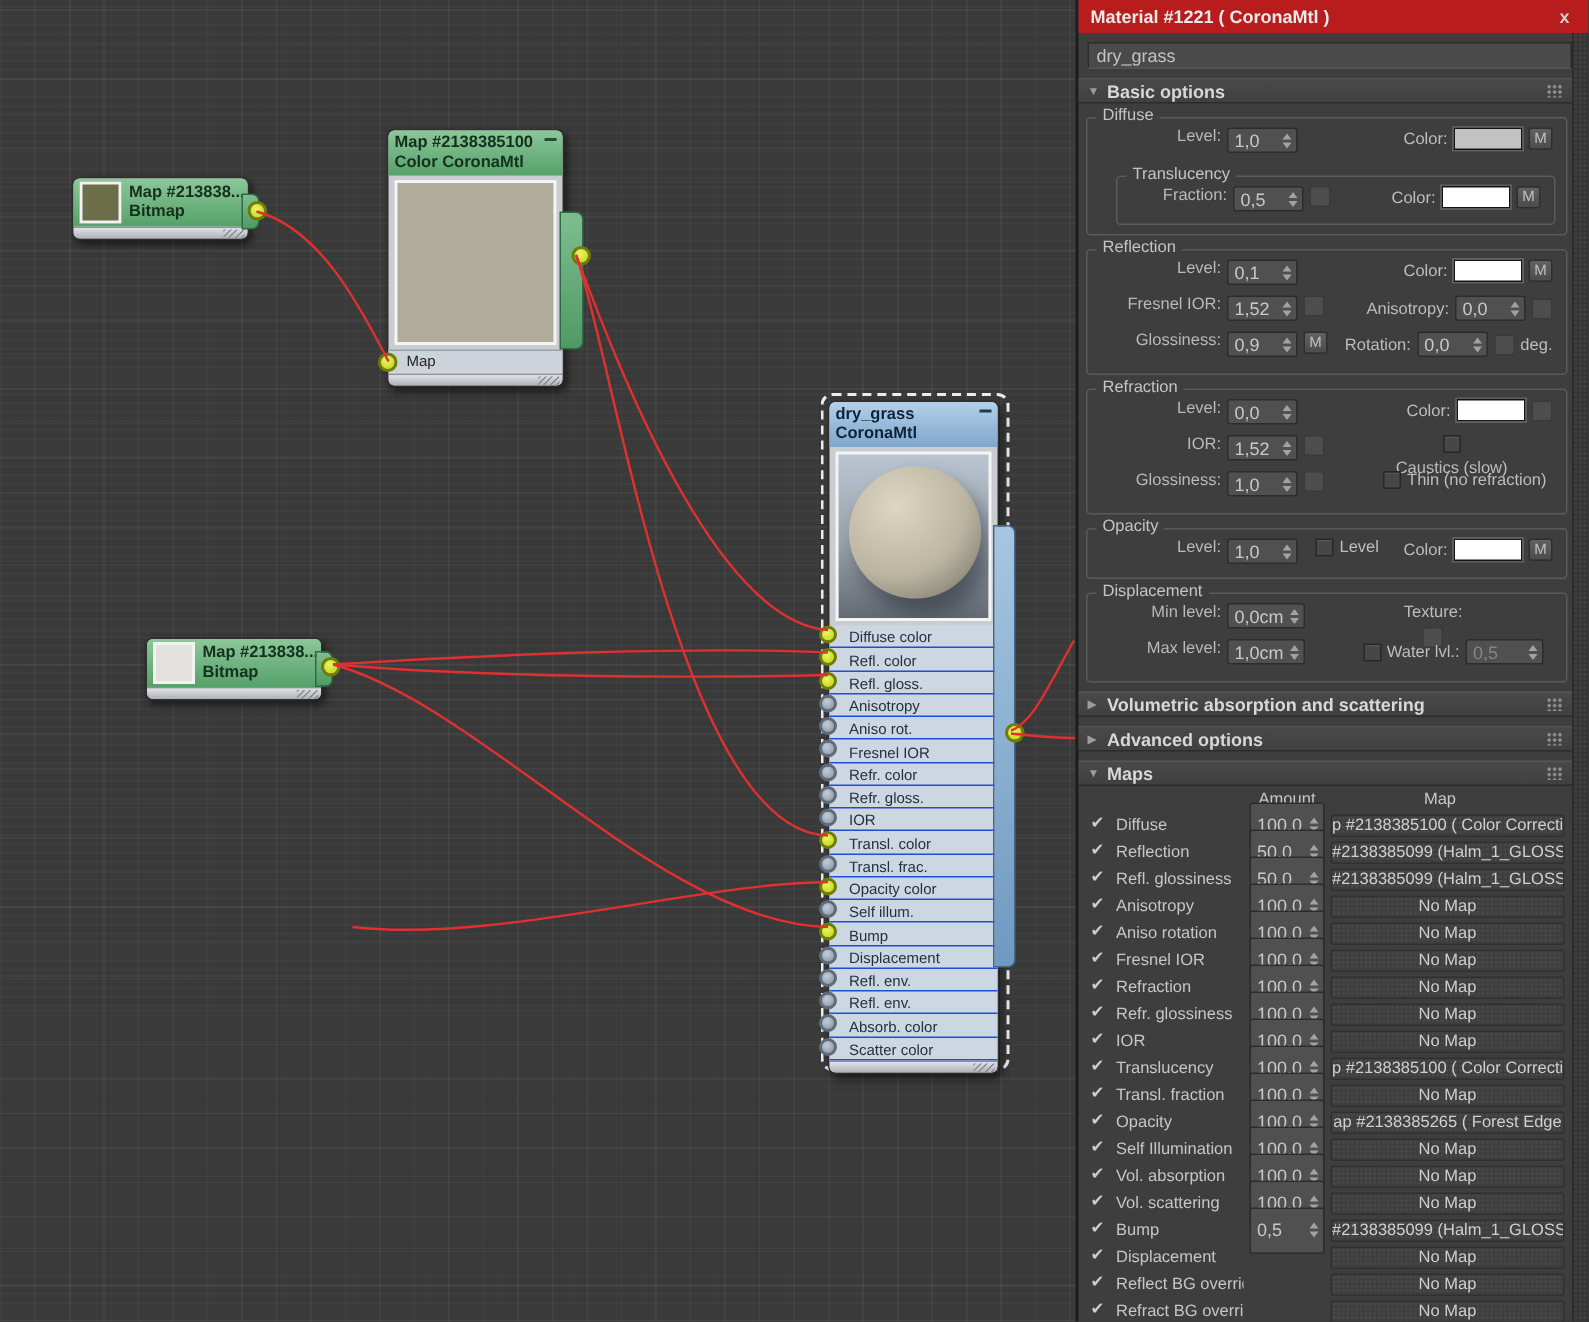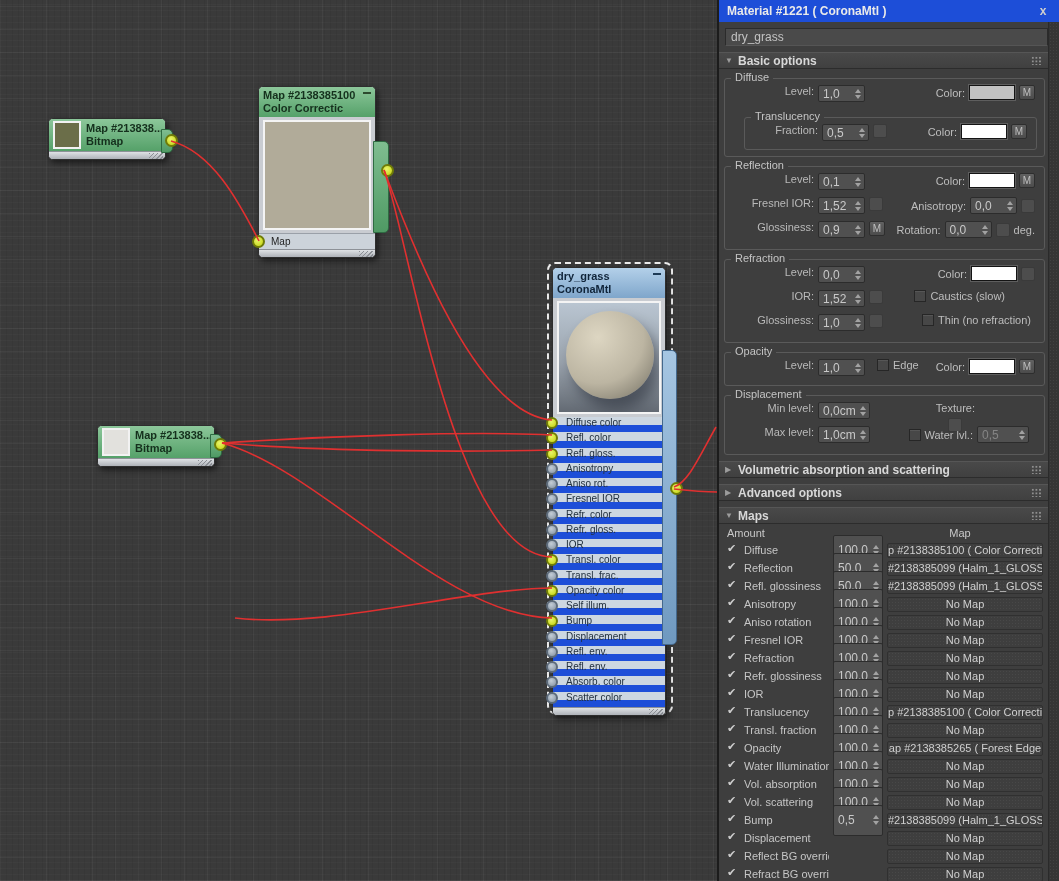--- a/index.html
+++ b/index.html
@@ -35,39 +35,39 @@
   .port { position:absolute; width:13px; height:13px; border-radius:50%; z-index:6;
     background:radial-gradient(circle at 40% 35%, #c4cdd6, #93a0ae 75%); border:2px solid #5d6b7a; }
   .port.on { background:radial-gradient(circle at 40% 35%, #e9f46a, #cddc28 70%); border:2px solid #707c08; }
   .out-tab { position:absolute; background:linear-gradient(180deg,#7fbd90,#4f9a64); border:1px solid #2e6b42;
     border-radius:0 5px 5px 0; z-index:2; }
   .out-tab.blue { background:linear-gradient(180deg,#a6c6e2,#6f99c0); border:1px solid #44688c; }
 
   
   .sel-border { position:absolute; border:2px dashed #ececec; border-radius:8px; z-index:2; }
   .slots { display:grid; grid-auto-rows:15.26px; background:#cdd7e1; }
-  .slot-row { position:relative; display:flex; align-items:flex-start; padding-left:13px;
-    border-bottom:7px solid #1d4ed8; font-size:10px; color:#23313f; }
+  .slot-row { position:relative; display:flex; align-items:flex-end; padding-left:13px;
+    border-bottom:1px solid #1d4ed8; font-size:10px; color:#23313f; }
   .slot-row .port { left:-7px; top:0px; width:12px; height:12px; }
   .preview-frame { margin:3px 4px; border:2px solid #f4f4f4; position:relative; overflow:hidden; }
   .min-icon { margin-left:auto; width:8px; height:4px; border-top:2px solid #2c4a2e; align-self:flex-start; margin-top:3px; }
   .blue .min-icon { border-top-color:#1d3a55; }
 
   .sphere-bg { width:100%; height:100%; background:linear-gradient(180deg,#b9c5d1 0%,#9aa3ad 55%,#636a73 100%); position:relative; }
   .sphere { position:absolute; left:7px; top:8px; width:88px; height:88px; border-radius:50%;
     background:radial-gradient(circle at 36% 30%, #ddd6c2, #bcb5a2 55%, #8e897a 82%, #6e6a5e 100%);
     box-shadow:6px 10px 14px rgba(20,25,35,.45); }
 
   
   .panel { position:absolute; left:717px; top:0; width:342px; height:881px; background:#3e3e3e;
     border-left:2px solid #1c1c1c; z-index:10; font-size:11px; color:#bdbdbd; }
   .panel-strip { position:absolute; right:0; top:22px; width:11px; height:859px; background:#353535;
     background-image:radial-gradient(rgba(255,255,255,.06) 1px, transparent 1px); background-size:3px 3px;
     border-left:1px solid #2a2a2a; }
-  .titlebar { height:22px; background:#1d4ed8; display:flex; align-items:center; padding:0 8px; }
+  .titlebar { height:22px; background:#b91c1c; display:flex; align-items:center; padding:0 8px; }
   .titlebar .tt { color:#eaeaea; font-weight:bold; font-size:12px; }
   .titlebar .close { margin-left:auto; color:#cfcfcf; font-weight:bold; font-size:12px; width:16px; text-align:center; cursor:default; }
   .namefield { display:block; width:323px; margin:6px 8px 4px 6px; height:18px; background:#4a4a4a; border:1px solid #2b2b2b;
     border-bottom-color:#555; color:#c3c3c3; font-size:12px; padding:0 5px; font-family:"Liberation Sans",sans-serif; }
   .roll { height:17px; display:flex; align-items:center; background:linear-gradient(#494949,#404040);
     border-top:1px solid #565656; border-bottom:1px solid #2c2c2c; padding:0 6px; margin:6px 11px 0 0; }
   .roll .arrow { color:#9c9c9c; font-size:8px; width:13px; }
   .roll .rtitle { font-weight:bold; font-size:12px; color:#d8d8d8; }
   .roll .grip { margin-left:auto; width:11px; height:9px;
     background-image:radial-gradient(#8f8f8f 1px, transparent 1.1px); background-size:3.6px 3.6px; }
@@ -89,21 +89,21 @@
   .sa .dn { border-top:4px solid #a2a2a2; }
 
   .swatch { width:46px; height:15px; border:1px solid #141414; outline:1px solid #5e5e5e; flex:0 0 auto; }
   .mbtn { width:16px; height:15px; background:linear-gradient(#616161,#4c4c4c); border:1px solid #2e2e2e; border-radius:2px;
     color:#c0c0c0; font-size:10px; text-align:center; line-height:13px; flex:0 0 auto; }
   .sqbtn { width:14px; height:14px; background:#4d4d4d; border:1px solid #3a3a3a; border-radius:2px; flex:0 0 auto; }
   .cb { width:12px; height:12px; background:#474747; border:1px solid #262626; box-shadow:inset 0 1px #565656; flex:0 0 auto; }
 
   
   .maps-head { display:flex; height:14px; align-items:center; margin:2px 16px 1px 8px; color:#c8c8c8; }
-  .maps-head .h-amount { flex:0 0 150px; text-align:left; }
+  .maps-head .h-amount { flex:0 0 150px; text-align:right; }
   .maps-head .h-map { flex:1; text-align:center; }
   .map-row { display:flex; align-items:center; height:18px; margin:0 16px 0 8px; gap:4px; }
   .map-row .chk { width:13px; height:13px; position:relative; flex:0 0 auto; }
   .map-row .chk .tick { position:absolute; left:0; top:-2px; color:#cdcdcd; font-size:11px; }
   .map-row .mlabel { flex:1; color:#c6c6c6; white-space:nowrap; overflow:hidden; }
   .map-row .spin { width:50px; height:31px; }
   .map-row .spin-ph { width:50px; flex:0 0 auto; }
   .map-btn { flex:0 0 156px; height:15px; background:linear-gradient(#5a5a5a,#4e4e4e); border:1px solid #303030; border-radius:2px;
     background-image:radial-gradient(rgba(255,255,255,.05) 1px, transparent 1px); background-size:3px 3px;
     color:#d0d0d0; font-size:11px; text-align:center; line-height:13px; white-space:nowrap; overflow:hidden;
@@ -138,21 +138,21 @@
       </div>
       <div class="node-footer"></div>
       <span class="port on" style="right:-13px;top:15px;"></span>
     </div>
 
     <div class="node" style="left:258px;top:86px;width:118px;">
       <div class="out-tab" style="right:-14px;top:54px;width:16px;height:92px;"></div>
       <div class="node-header">
         <span class="titles">
           <div class="t1">Map #2138385100</div>
-          <div class="t2">Color Correctic</div>
+          <div class="t2">Color CoronaMtl</div>
         </span>
         <span class="min-icon"></span>
       </div>
       <div class="preview-frame" style="height:110px;">
         <div style="width: 100%; height: 100%; background: rgb(177, 171, 153);"></div>
       </div>
       <div class="in-row">
         <span class="port on" style="left:-7px;top:1px;"></span>
         <span>Map</span>
       </div>
@@ -407,21 +407,21 @@
       <div class="g-row">
         <span class="lblL">IOR:</span>
         <span class="spin">
             <span class="sv">1,52</span>
             <span class="sa">
               <i class="up"></i>
               <i class="dn"></i>
             </span>
           </span>
         <span class="sqbtn"></span>
-        <span class="right-cluster" style="margin-right:34px;">
+        <span class="right-cluster" style="margin-right:34px;flex-direction:column;">
           <span class="cb"></span>
           <span>Caustics (slow)</span>
         </span>
       </div>
       <div class="g-row">
         <span class="lblL">Glossiness:</span>
         <span class="spin">
             <span class="sv">1,0</span>
             <span class="sa">
               <i class="up"></i>
@@ -441,21 +441,21 @@
       <div class="g-row" style="height:22px;">
         <span class="lblL">Level:</span>
         <span class="spin">
             <span class="sv">1,0</span>
             <span class="sa">
               <i class="up"></i>
               <i class="dn"></i>
             </span>
           </span>
         <span class="cb" style="margin-left:8px;"></span>
-        <span>Edge</span>
+        <span>Level</span>
         <span class="right-cluster">
           <span>Color:</span>
           <span class="swatch" style="background: rgb(255, 255, 255);"></span>
           <span class="mbtn">M</span>
         </span>
       </div>
     </div>
 
     <div class="group">
       <span class="gtitle">Displacement</span>
@@ -682,21 +682,21 @@
               <i class="up"></i>
               <i class="dn"></i>
             </span>
           </span>
           <button class="map-btn">ap #2138385265  ( Forest Edge</button>
         </div>
         <div class="map-row">
           <span class="chk">
             <span class="tick">✔</span>
           </span>
-          <span class="mlabel">Water Illumination</span>
+          <span class="mlabel">Self Illumination</span>
           <span class="spin">
             <span class="sv">100,0</span>
             <span class="sa">
               <i class="up"></i>
               <i class="dn"></i>
             </span>
           </span>
           <button class="map-btn">No Map</button>
         </div>
         <div class="map-row">

